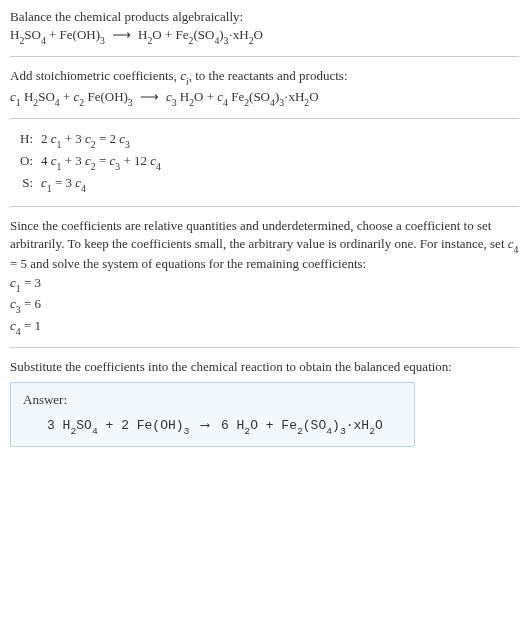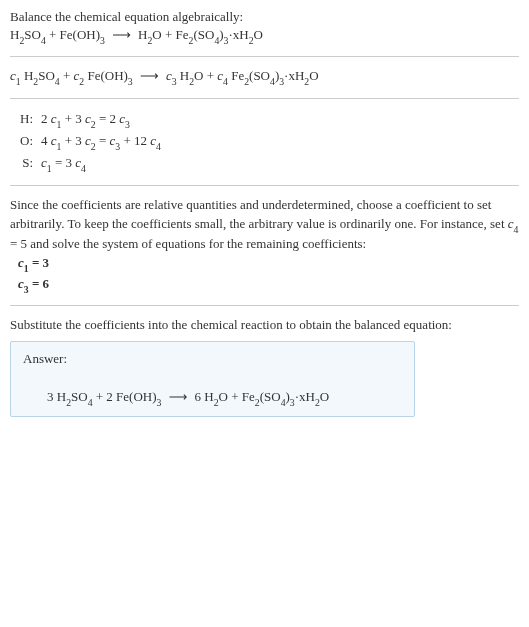--- a/index.html
+++ b/index.html
@@ -27,48 +27,51 @@
       display: table;
       margin: 2px 0 2px 8px;
     }
     .eqrow { display: table-row; }
     .eqcell {
       display: table-cell;
       padding: 1px 6px 1px 2px;
       vertical-align: baseline;
     }
     .eqcell.lab { text-align: right; }
-    .coefflist .line { margin: 1px 8px; font-weight: bold; }
+    .coefflist .line { margin: 1px 0; }
     .answer-box {
       background: #f2f8fc;
       border: 1px solid #b8d4e8;
       border-radius: 2px;
       padding: 8px 12px;
       margin-top: 6px;
       width: fit-content;
       min-width: 405px;
     }
-    .answer-box .label { margin-bottom: 20px; }
-    .answer-box .eqline { padding-left: 24px; }
+    .answer-box .label { margin-bottom: 8px; }
+    .answer-box .eqline { padding-left: 24px; font-family: Liberation Mono, monospace; }
   </style>
 </head>
 <body>
 
 <div class="section">
-  <div>Balance the chemical equation algebraically:</div>
+  <div>Balance the chemical products algebraically:</div>
   <div class="chem">
     <span><span>H</span><span class="sub">2</span><span>SO</span><span class="sub">4</span></span><span><span> + Fe(OH)</span><span class="sub">3</span></span>
     <span class="arrow">⟶</span>
     <span><span>H</span><span class="sub">2</span></span><span><span>O + Fe</span><span class="sub">2</span><span>(SO</span><span class="sub">4</span><span>)</span><span class="sub">3</span><span>·xH</span><span class="sub">2</span><span>O</span></span>
   </div>
 </div>
 
 <hr>
 
 <div class="section">
+  <div>
+    <span>Add stoichiometric coefficients, </span><span class="ital">c</span><span class="sub ital">i</span><span>, to the reactants and products:</span>
+  </div>
   <div class="chem">
     <span class="ital">c</span><span class="sub">1</span><span> H</span><span class="sub">2</span><span>SO</span><span class="sub">4</span><span> + </span><span class="ital">c</span><span class="sub">2</span><span> Fe(OH)</span><span class="sub">3</span>
     <span class="arrow">⟶</span>
     <span class="ital">c</span><span class="sub">3</span><span> H</span><span class="sub">2</span><span>O + </span><span class="ital">c</span><span class="sub">4</span><span> Fe</span><span class="sub">2</span><span>(SO</span><span class="sub">4</span><span>)</span><span class="sub">3</span><span>·xH</span><span class="sub">2</span><span>O</span>
   </div>
 </div>
 
 <hr>
 
 <div class="section">
@@ -90,20 +93,21 @@
 
 <hr>
 
 <div class="section">
   <div>
     <span>Since the coefficients are relative quantities and underdetermined, choose a coefficient to set arbitrarily. To keep the coefficients small, the arbitrary value is ordinarily one. For instance, set </span><span class="ital">c</span><span class="sub">4</span><span> = 5 and solve the system of equations for the remaining coefficients:</span>
   </div>
   <div class="coefflist">
     <div class="line"><span class="ital">c</span><span class="sub">1</span><span> = 3</span></div>
     <div class="line"><span class="ital">c</span><span class="sub">3</span><span> = 6</span></div>
+    <div class="line"><span class="ital">c</span><span class="sub">4</span><span> = 1</span></div>
   </div>
 </div>
 
 <hr>
 
 <div class="section">
   <div>Substitute the coefficients into the chemical reaction to obtain the balanced equation:</div>
   <div class="answer-box">
     <div class="label">Answer:</div>
     <div class="eqline chem">

